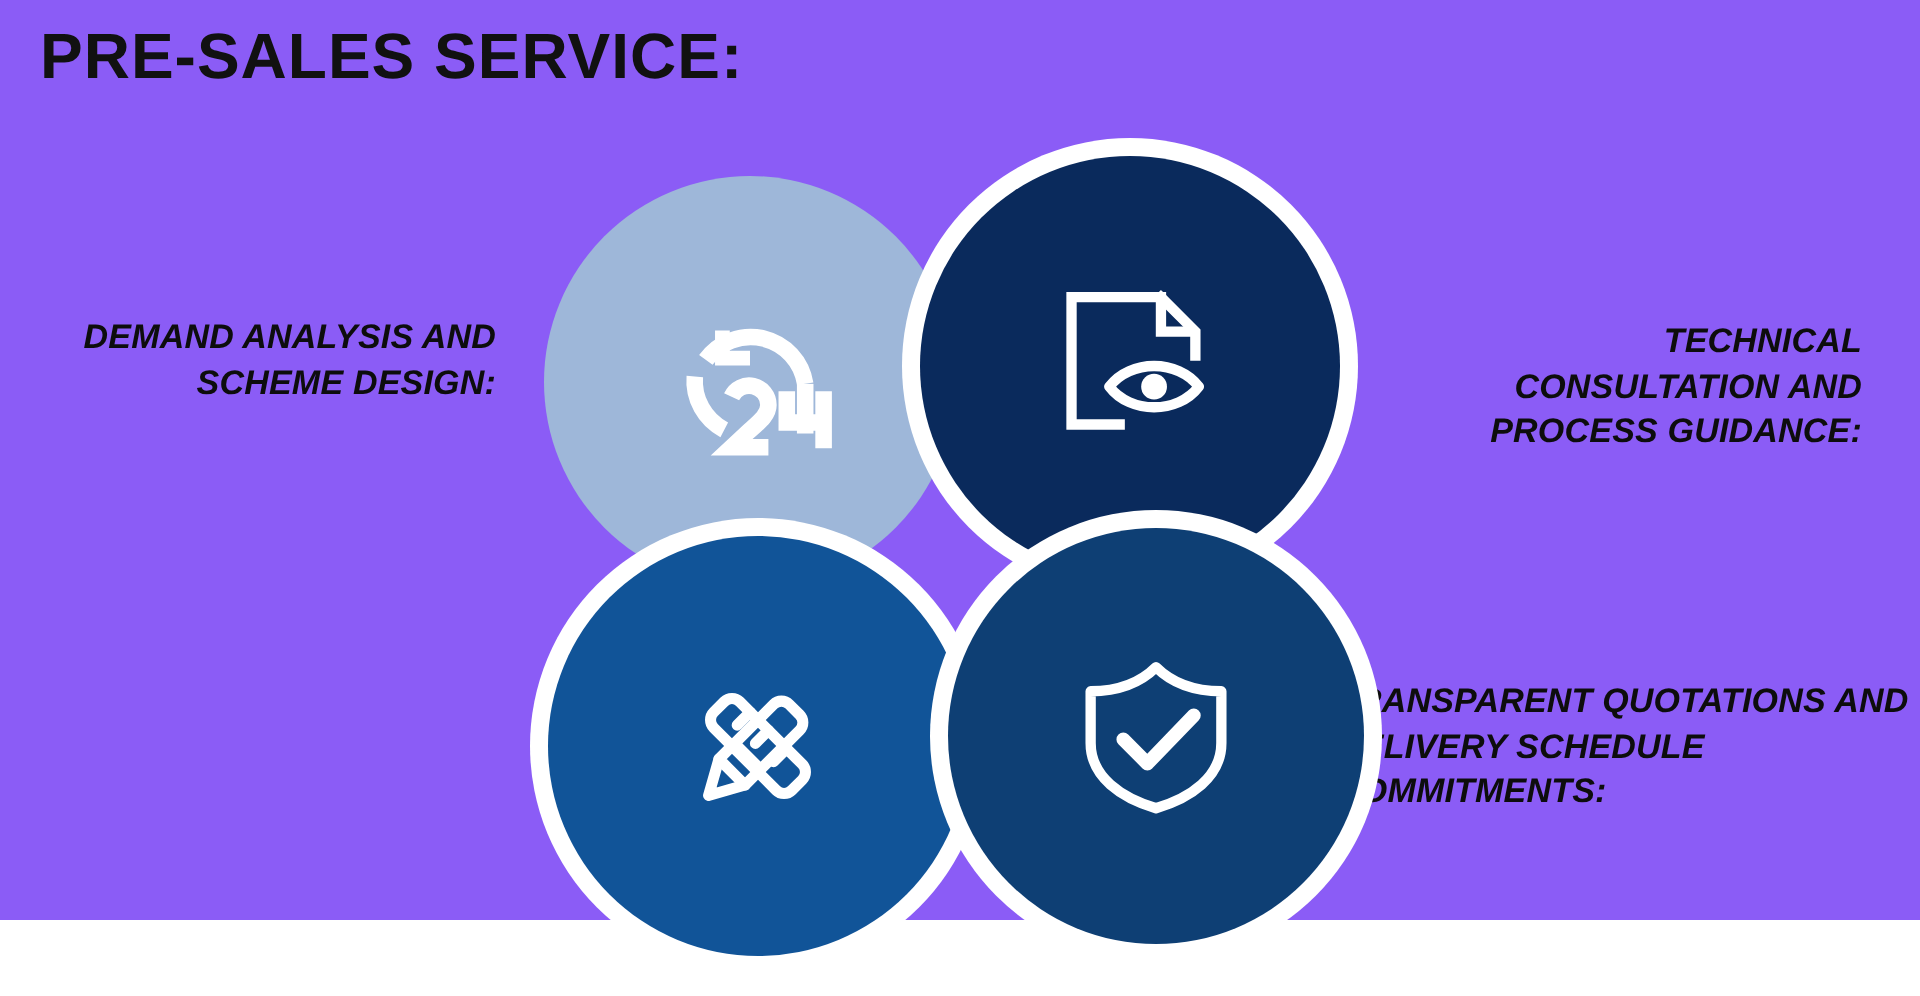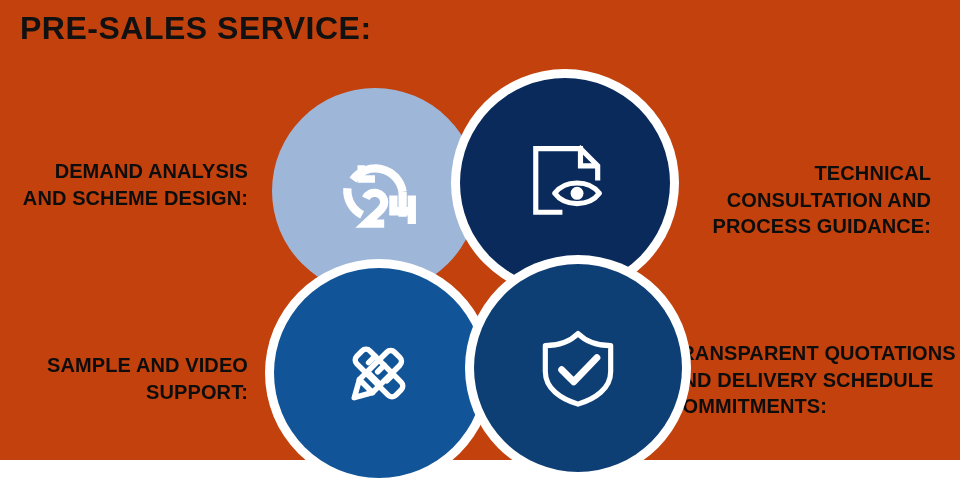--- a/index.html
+++ b/index.html
@@ -5,21 +5,21 @@
   * { margin:0; padding:0; box-sizing:border-box; }
   html, body {
     width:960px; height:498px;
     background:#ffffff;
     font-family:"Liberation Sans", sans-serif;
     overflow:hidden;
   }
   #stage {
     position:relative;
     width:960px; height:460px;
-    background:#c2410c;
+    background:#8b5cf6;
   }
 
   
   #page-title {
     position:absolute;
     left:20px; top:10px;
     font-size:32px;
     font-weight:bold;
     letter-spacing:0.5px;
     color:#111111;
@@ -66,25 +66,26 @@
   #circle-quotations {
     left:206px; top:186px; width:208px; height:208px;
     background:#0E3F74;
     z-index:4;
     box-shadow:0 0 0 9px #ffffff;
   }
 
   
   .label {
     position:absolute;
-    font-size:20px;
+    font-size:17px;
     font-weight:bold;
     line-height:1.33;
     color:#0d0d0d;
     letter-spacing:0.1px;
+    font-style:italic;
   }
   #label-demand     { right:712px; top:158px; width:230px; text-align:right; }
   #label-technical  { left:709px;  top:160px; width:222px; text-align:right; }
   #label-sample     { right:712px; top:352px; width:230px; text-align:right; }
   #label-quotations { left:668px;  top:340px; width:292px; text-align:left; }
 </style>
 </head>
 <body>
 
 <div id="stage">
@@ -157,17 +158,16 @@
         </svg>
       </span>
     </div>
 
   </div>
 
   <div class="label" id="label-demand">DEMAND ANALYSIS AND SCHEME DESIGN:</div>
 
   <div class="label" id="label-technical">TECHNICAL CONSULTATION AND PROCESS GUIDANCE:</div>
 
-  <div class="label" id="label-sample">SAMPLE AND VIDEO SUPPORT:</div>
 
   <div class="label" id="label-quotations">TRANSPARENT QUOTATIONS AND DELIVERY SCHEDULE COMMITMENTS:</div>
 
 </div>
 
 </body></html>

